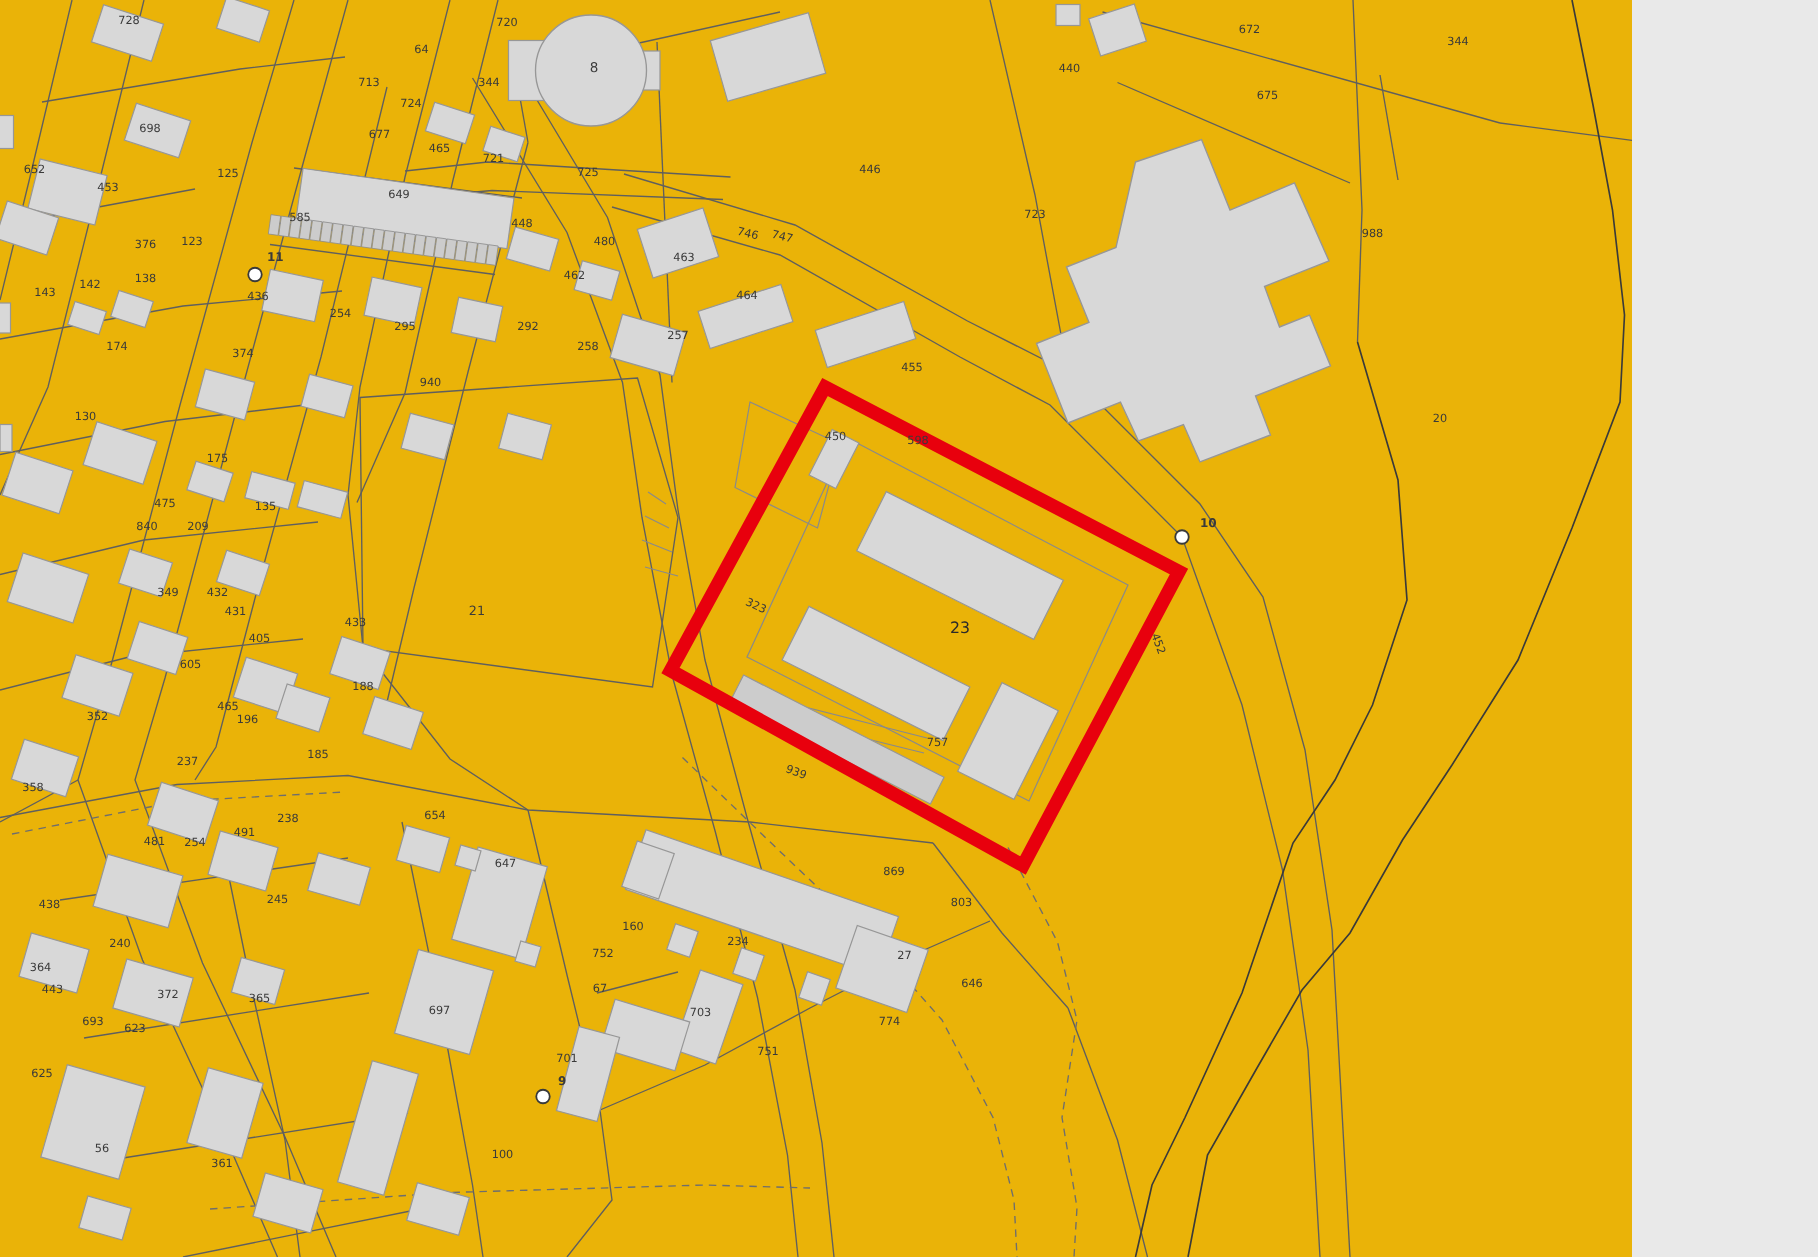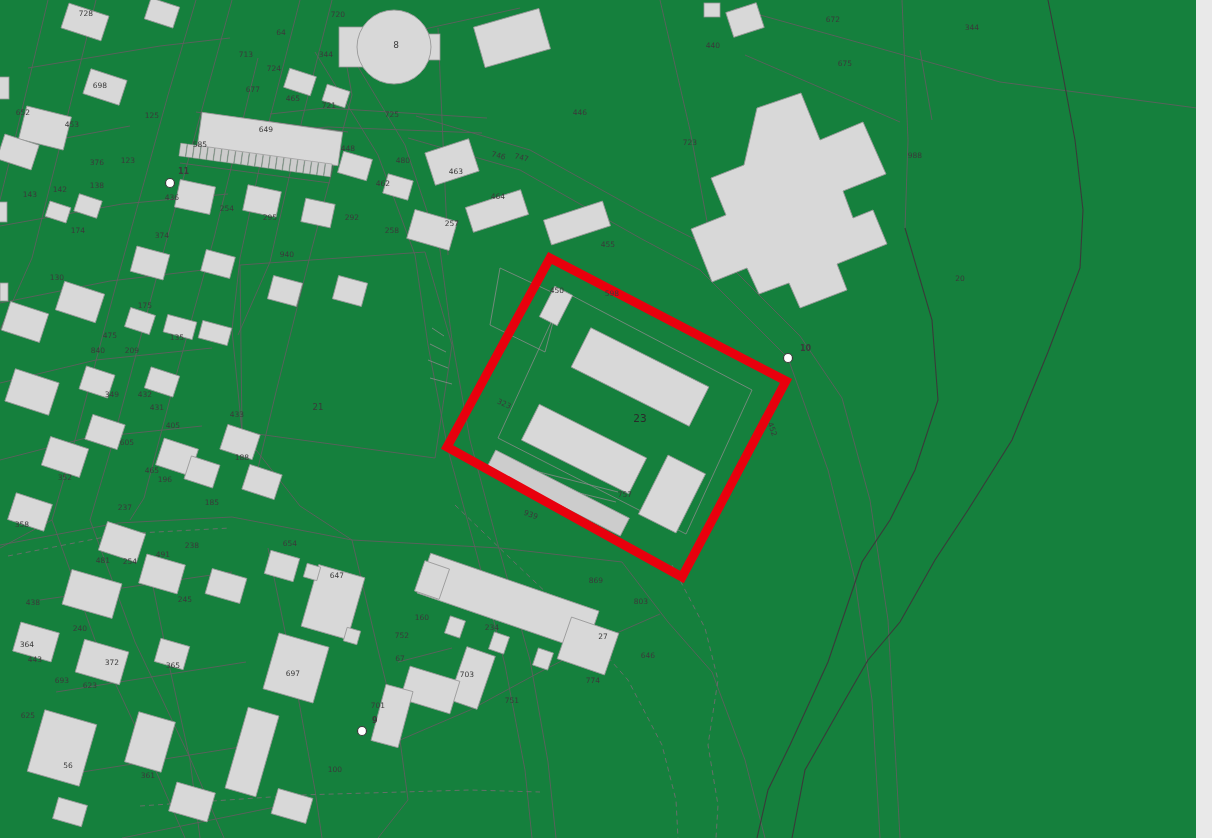--- a/index.html
+++ b/index.html
@@ -1,16 +1,16 @@
 <!DOCTYPE html>
 <html><head>
 <meta charset="utf-8">
 <style>
   html,body{margin:0;padding:0;background:#e9e9e9;}
-  .stage{position:relative;width:1196px;height:838px;background:#15803d;overflow:hidden;
+  .stage{position:relative;width:1088px;height:838px;background:#eab308;overflow:hidden;
          font-family:"DejaVu Sans",sans-serif;}
   svg{position:absolute;left:0;top:0;}
   text{font-family:"DejaVu Sans",sans-serif;}
 </style>
 </head>
 <body>
 
 <div class="stage">
   <svg id="map-svg" width="1212" height="838" viewBox="0 0 1212 838">
       <g>

